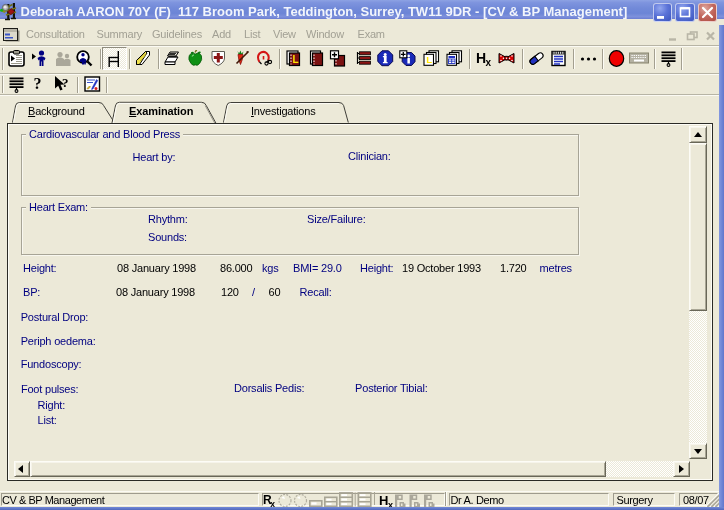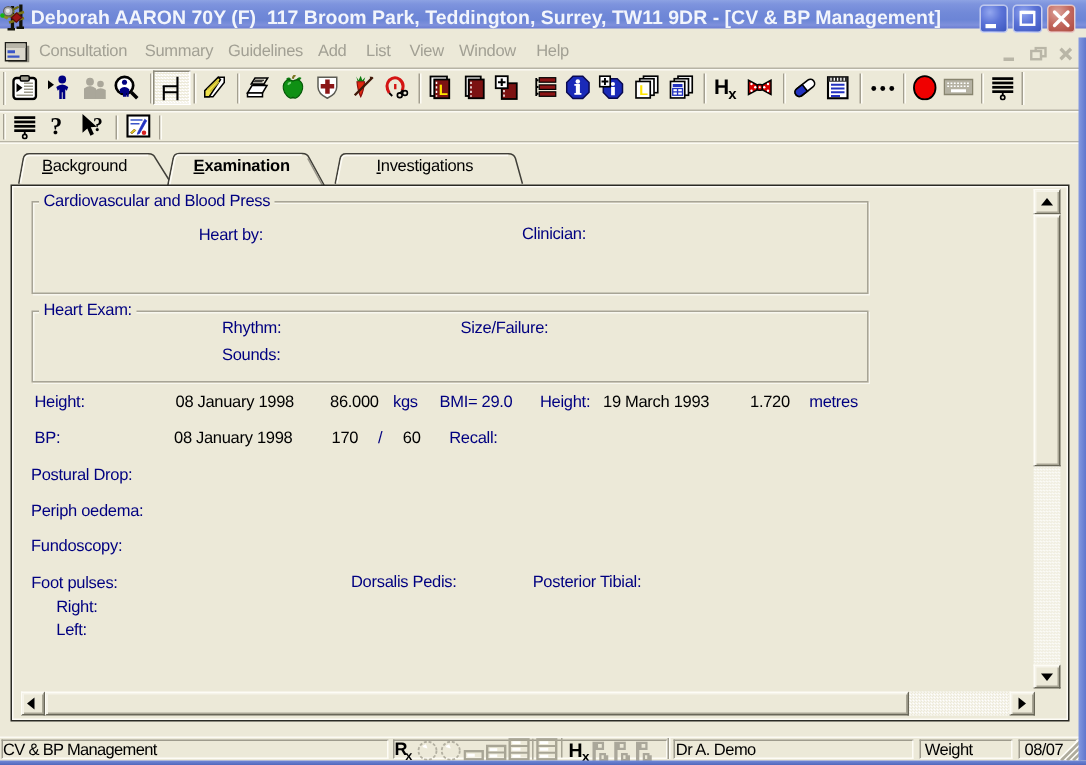--- a/index.html
+++ b/index.html
@@ -84,21 +84,21 @@
  <rect x="2" y="5.5" width="5" height="2" fill="#3a55c8"></rect>
  <rect x="2" y="9" width="8" height="1.5" fill="#3a55c8"></rect>
 </svg>
 <span class="mi" style="left:26px">Consultation</span>
 <span class="mi" style="left:96.5px">Summary</span>
 <span class="mi" style="left:152px">Guidelines</span>
 <span class="mi" style="left:212px">Add</span>
 <span class="mi" style="left:244px">List</span>
 <span class="mi" style="left:273px">View</span>
 <span class="mi" style="left:306px">Window</span>
-<span class="mi" style="left:357.5px">Help</span>
+<span class="mi" style="left:357.5px">Exam</span>
 <svg class="abs" style="left:664px;top:31px" width="54" height="10" viewBox="0 0 54 10" fill="none" stroke="#b9b6a7" stroke-width="2">
  <path d="M5 8.5 L12 8.5" stroke-width="2.4"></path>
  <rect x="26.5" y="1" width="6.5" height="5.5" stroke-width="1.6"></rect>
  <rect x="23.5" y="3" width="6.5" height="5.5" fill="#ece9d8" stroke-width="1.6"></rect>
  <path d="M43 1.5 L50 8.5 M50 1.5 L43 8.5" stroke-width="2.2"></path>
 </svg>
 
 <div class="hline-g" style="top:45px"></div>
 <div class="hline-w" style="top:46px"></div>
 <div class="hline-g" style="top:73px"></div>
@@ -398,39 +398,39 @@
 <span class="t nv" style="left:148px;top:213.6px">Rhythm:</span>
 <span class="t nv" style="left:148px;top:231.5px">Sounds:</span>
 <span class="t nv" style="left:307px;top:213.6px">Size/Failure:</span>
 
 <span class="t nv" style="left:23px;top:263.2px">Height:</span>
 <span class="t" style="left:117px;top:263.2px">08 January 1998</span>
 <span class="t" style="left:220px;top:263.2px">86.000</span>
 <span class="t nv" style="left:262px;top:263.2px">kgs</span>
 <span class="t nv" style="left:293px;top:263.2px">BMI= 29.0</span>
 <span class="t nv" style="left:360px;top:263.2px">Height:</span>
-<span class="t" style="left:402px;top:263.2px">19 March 1993</span>
+<span class="t" style="left:402px;top:263.2px">19 October 1993</span>
 <span class="t" style="left:500px;top:263.2px">1.720</span>
 <span class="t nv" style="left:539.5px;top:263.2px">metres</span>
 
 <span class="t nv" style="left:23px;top:286.5px">BP:</span>
 <span class="t" style="left:116px;top:286.5px">08 January 1998</span>
-<span class="t" style="left:221px;top:286.5px">170</span>
+<span class="t" style="left:221px;top:286.5px">120</span>
 <span class="t nv" style="left:252px;top:286.5px">/</span>
 <span class="t" style="left:268.5px;top:286.5px">60</span>
 <span class="t nv" style="left:299.5px;top:286.5px">Recall:</span>
 
 <span class="t nv" style="left:20.7px;top:312.2px">Postural Drop:</span>
 <span class="t nv" style="left:20.7px;top:335.6px">Periph oedema:</span>
 <span class="t nv" style="left:20.7px;top:359.3px">Fundoscopy:</span>
 <span class="t nv" style="left:20.9px;top:384.3px">Foot pulses:</span>
 <span class="t nv" style="left:234px;top:383px">Dorsalis Pedis:</span>
 <span class="t nv" style="left:355.1px;top:383px">Posterior Tibial:</span>
 <span class="t nv" style="left:37.5px;top:399.6px">Right:</span>
-<span class="t nv" style="left:37.5px;top:415.2px">Left:</span>
+<span class="t nv" style="left:37.5px;top:415.2px">List:</span>
 
 <div class="sbtn" style="left:689px;top:126px;width:18px;height:17px"></div>
 <div class="arr" style="left:694px;top:132px;border-left:4.5px solid transparent;border-right:4.5px solid transparent;border-bottom:5px solid #000"></div>
 <div class="sthumb" style="left:689px;top:143px;width:18px;height:168px"></div>
 <div class="dither" style="left:689px;top:311px;width:18px;height:132px"></div>
 <div class="sbtn" style="left:689px;top:443px;width:18px;height:16px"></div>
 <div class="arr" style="left:694px;top:449px;border-left:4.5px solid transparent;border-right:4.5px solid transparent;border-top:5px solid #000"></div>
 
 <div class="sbtn" style="left:13.5px;top:461px;width:16px;height:16px"></div>
 <div class="arr" style="left:18px;top:464.5px;border-top:4.5px solid transparent;border-bottom:4.5px solid transparent;border-right:5px solid #000"></div>
@@ -441,21 +441,21 @@
 
 <div class="hline-w" style="top:491px"></div>
 <div id="status"></div>
 <div class="spanel" style="left:1px;width:258px"></div>
 <div class="spanel" style="left:262px;width:183px"></div>
 <div class="spanel" style="left:449px;width:159.5px"></div>
 <div class="spanel" style="left:612.5px;width:62.5px"></div>
 <div class="spanel" style="left:679px;width:39px"></div>
 <span class="t" style="left:2px;top:494.9px;letter-spacing:-0.45px;">CV &amp; BP Management</span>
 <span class="t" style="left:450.5px;top:494.9px;letter-spacing:-0.35px">Dr A. Demo</span>
-<span class="t" style="left:616.5px;top:494.9px;letter-spacing:-0.35px">Weight</span>
+<span class="t" style="left:616.5px;top:494.9px;letter-spacing:-0.35px">Surgery</span>
 <span class="t" style="left:683px;top:494.9px;letter-spacing:-0.35px">08/07,</span>
 
 <svg class="sic" style="left:263px;top:492.5px" width="15" height="14" viewBox="0 0 15 14">
  <text x="0" y="10.5" font-family="Liberation Sans" font-size="12" font-weight="bold" fill="#000">R</text>
  <text x="7.2" y="13.5" font-family="Liberation Sans" font-size="8.5" font-weight="bold" fill="#000">x</text>
 </svg>
 <svg class="sic" style="left:278px;top:494px" width="30" height="13" viewBox="0 0 30 13">
  <circle cx="7" cy="6.5" r="6" fill="none" stroke="#b3b0a1" stroke-width="1.2" stroke-dasharray="2 1.2"></circle>
  <path d="M3.5 4 A 4.5 4.5 0 0 1 6 2.2 L7 5 Z" fill="#fff"></path>
  <circle cx="22.5" cy="6.5" r="6" fill="none" stroke="#b3b0a1" stroke-width="1.2" stroke-dasharray="2 1.2"></circle>

